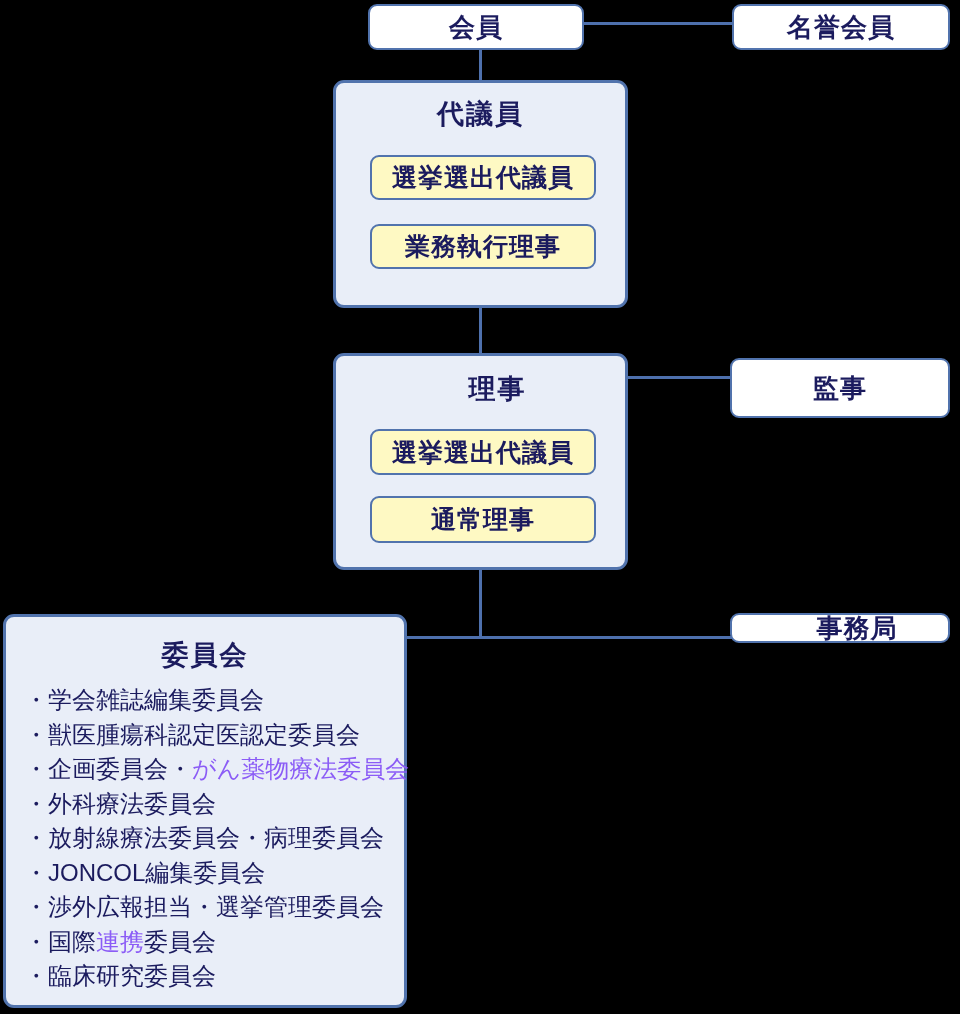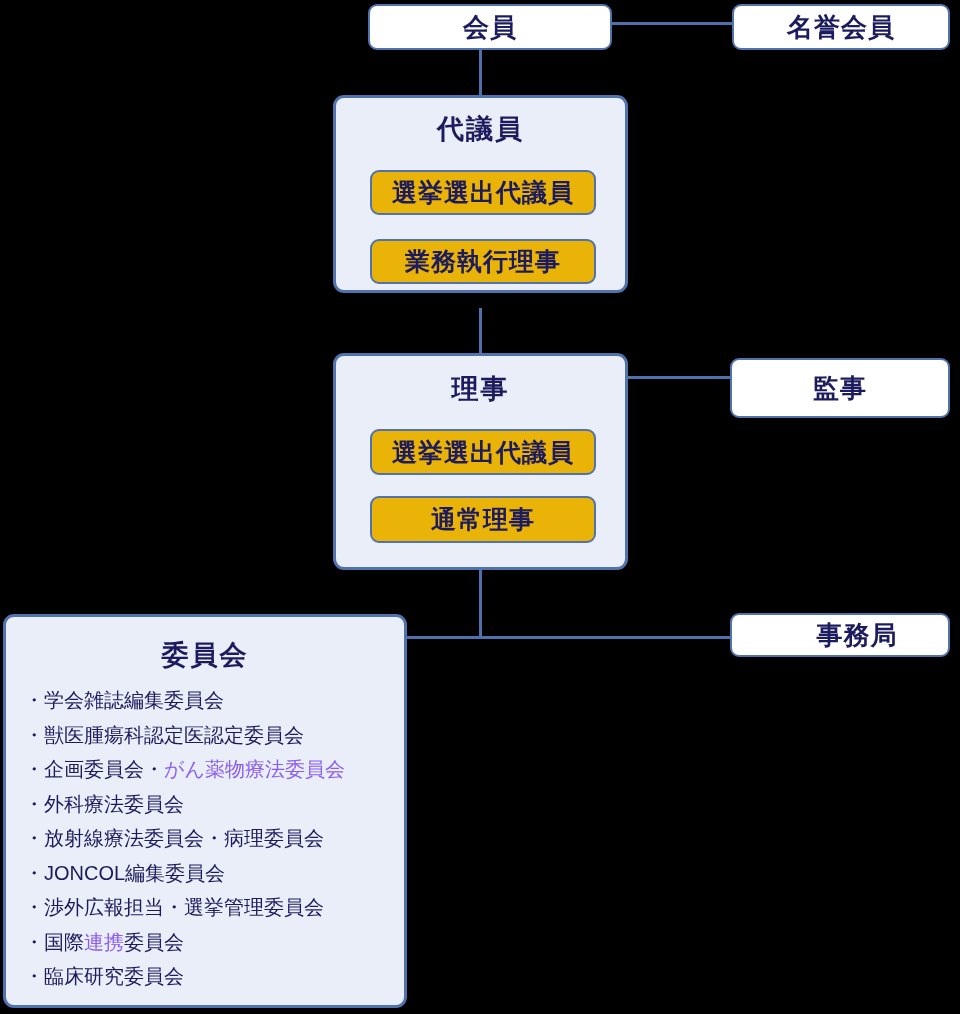--- a/index.html
+++ b/index.html
@@ -44,21 +44,21 @@
     width: 100%;
     text-align: center;
     color: #1b1b5e;
     font-size: 27px;
     font-weight: bold;
     letter-spacing: 2px;
   }
   
   .subnode {
     position: absolute;
-    background: #eab308;
+    background: #fef9c3;
     border: 2px solid #5173ad;
     border-radius: 9px;
     box-sizing: border-box;
     display: flex;
     align-items: center;
     justify-content: center;
     color: #1b1b5e;
     font-size: 25px;
     font-weight: bold;
     letter-spacing: 1px;
@@ -68,72 +68,72 @@
     position: absolute;
     background: #4e70ad;
   }
   
   .committee-list {
     position: absolute;
     left: 18px;
     top: 66px;
     width: 375px;
     color: #1b1b5e;
-    font-size: 20px;
+    font-size: 24px;
     line-height: 34.5px;
     white-space: nowrap;
   }
   .committee-item { height: 34.5px; }
   .link-text { color: #8b5cf6; }
 </style>
 </head>
 <body>
 
 <div class="canvas">
 
   <div class="conn" style="left:582px; top:22px; width:152px; height:3px;"></div>
   <div class="conn" style="left:479px; top:48px; width:3px; height:49px;"></div>
   <div class="conn" style="left:479px; top:308px; width:3px; height:47px;"></div>
   <div class="conn" style="left:626px; top:376px; width:106px; height:3px;"></div>
   <div class="conn" style="left:479px; top:568px; width:3px; height:70px;"></div>
   <div class="conn" style="left:405px; top:636px; width:327px; height:3px;"></div>
 
-  <div class="node" style="left:368px; top:4px; width:244px; height:46px;">
+  <div class="node" style="left:368px; top:4px; width:216px; height:46px;">
     <span>会員</span>
   </div>
 
   <div class="node" style="left:732px; top:4px; width:218px; height:46px;">
     <span>名誉会員</span>
   </div>
 
-  <div class="group" style="left:333px; top:95px; width:295px; height:198px;">
+  <div class="group" style="left:333px; top:80px; width:295px; height:228px;">
     <div class="group-title" style="top:13px;">代議員</div>
     <div class="subnode" style="left:34px; top:72px; width:226px; height:45px;">
       <span>選挙選出代議員</span>
     </div>
     <div class="subnode" style="left:34px; top:141px; width:226px; height:45px;">
       <span>業務執行理事</span>
     </div>
   </div>
 
   <div class="group" style="left:333px; top:353px; width:295px; height:217px;">
-    <div class="group-title" style="top:15px;">理事</div>
+    <div class="group-title" style="top:15px;padding-left:17px;">理事</div>
     <div class="subnode" style="left:34px; top:73px; width:226px; height:46px;">
       <span>選挙選出代議員</span>
     </div>
     <div class="subnode" style="left:34px; top:140px; width:226px; height:47px;">
       <span>通常理事</span>
     </div>
   </div>
 
   <div class="node" style="left:730px; top:358px; width:220px; height:60px;">
     <span>監事</span>
   </div>
 
-  <div class="node" style="left:730px; top:613px; width:220px; height:44px;padding-left:34px;">
+  <div class="node" style="left:730px; top:613px; width:220px; height:30px;padding-left:34px;">
     <span>事務局</span>
   </div>
 
   <div class="group" style="left:3px; top:614px; width:404px; height:394px;">
     <div class="group-title" style="top:20px;">委員会</div>
     <div class="committee-list">
       <div class="committee-item"><span>・学会雑誌編集委員会</span><span class="link-text"></span><span></span></div>
       <div class="committee-item"><span>・獣医腫瘍科認定医認定委員会</span><span class="link-text"></span><span></span></div>
       <div class="committee-item"><span>・企画委員会・</span><span class="link-text">がん薬物療法委員会</span><span></span></div>
       <div class="committee-item"><span>・外科療法委員会</span><span class="link-text"></span><span></span></div>

